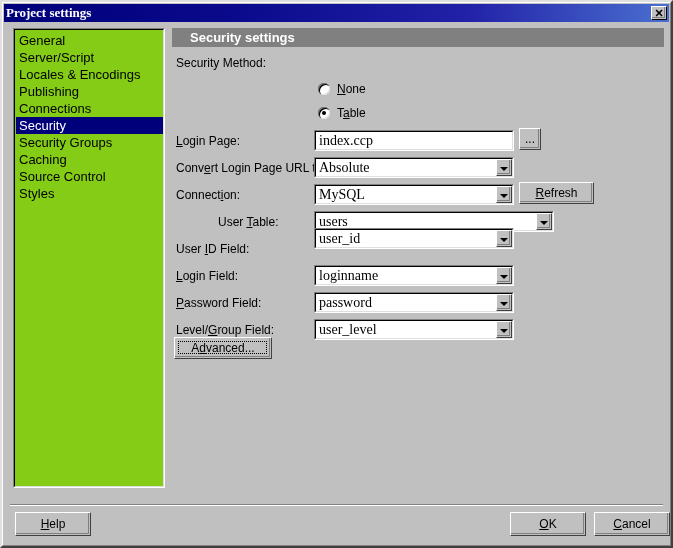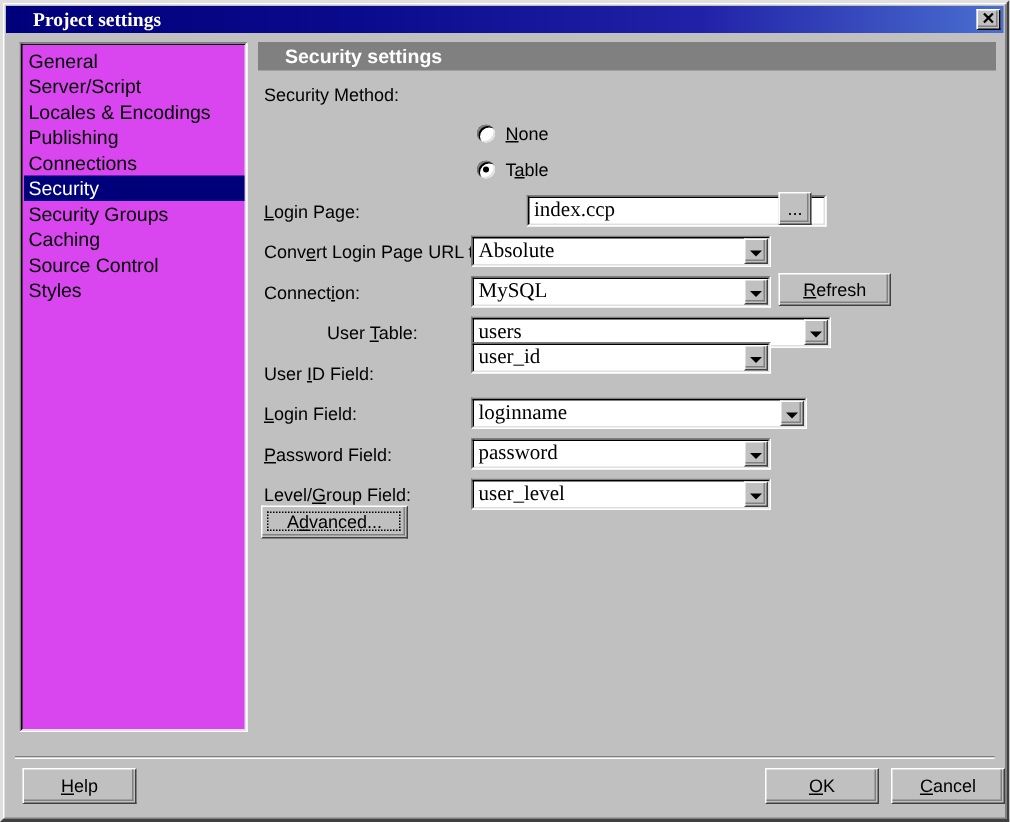--- a/index.html
+++ b/index.html
@@ -52,21 +52,21 @@
     height: 18px;
     background: linear-gradient(to right, #00007b 0%, #0a0a8c 35%, #2222a8 70%, #4a6fd0 100%);
     display: flex;
     align-items: center;
   }
   .title-text {
     color: #ffffff;
     font-family: "Liberation Serif", serif;
     font-size: 13px;
     font-weight: bold;
-    padding-left: 18px;
+    padding-left: 2px;
     letter-spacing: 0px;
     white-space: nowrap;
     text-align: center;
   }
   .title-spacer { flex: 1 1 auto; }
   .close-btn {
     width: 16px;
     height: 14px;
     margin-right: 2px;
     background: #c0c0c0;
@@ -121,21 +121,21 @@
     overflow: hidden;
     cursor: default;
   }
   .listbox-inner {
     position: absolute;
     left: 0; top: 0; right: 0; bottom: 0;
     border-top: 1px solid #000000;
     border-left: 1px solid #000000;
     border-right: 1px solid #dfdfdf;
     border-bottom: 1px solid #dfdfdf;
-    background: #d946ef;
+    background: #84cc16;
     box-sizing: border-box;
     padding: 2px 0 0 1px;
   }
   .list-item {
     height: 17px;
     line-height: 17px;
     padding-left: 3px;
     font-family: "Liberation Sans", sans-serif;
     font-size: 13px;
     color: #000000;
@@ -366,21 +366,21 @@
         <span class="radio"></span>
         <span class="radio-label"><u>N</u>one</span>
       </div>
       <div class="radio-row" style="left:313px; top:83px;">
         <span class="radio checked"></span>
         <span class="radio-label">T<u>a</u>ble</span>
       </div>
 
       <div id="form-rows">
           <div class="lbl" style="left: 171px; top: 111px;"><u>L</u>ogin Page:</div>
-          <div class="field" style="left: 309px; top: 107px; width: 200px; margin-left: 37px;">
+          <div class="field" style="left: 309px; top: 107px; width: 200px;">
             <div class="field-inner">
               <span class="field-text">index.ccp</span>
             </div>
           </div>
           <div class="lbl" style="left: 171px; top: 138px;">Conv<u>e</u>rt Login Page URL to:</div>
           <div class="field" style="left: 309px; top: 134px; width: 200px;">
             <div class="field-inner">
               <span class="field-text">Absolute</span>
               <span class="combo-arrow"></span>
             </div>
@@ -400,21 +400,21 @@
             </div>
           </div>
           <div class="lbl" style="left: 171px; top: 219px;">User <u>I</u>D Field:</div>
           <div class="field" style="left: 309px; top: 205px; width: 200px;">
             <div class="field-inner">
               <span class="field-text">user_id</span>
               <span class="combo-arrow"></span>
             </div>
           </div>
           <div class="lbl" style="left: 171px; top: 246px;"><u>L</u>ogin Field:</div>
-          <div class="field" style="left: 309px; top: 242px; width: 224px;">
+          <div class="field" style="left: 309px; top: 242px; width: 200px;">
             <div class="field-inner">
               <span class="field-text">loginname</span>
               <span class="combo-arrow"></span>
             </div>
           </div>
           <div class="lbl" style="left: 171px; top: 273px;"><u>P</u>assword Field:</div>
           <div class="field" style="left: 309px; top: 269px; width: 200px;">
             <div class="field-inner">
               <span class="field-text">password</span>
               <span class="combo-arrow"></span>

